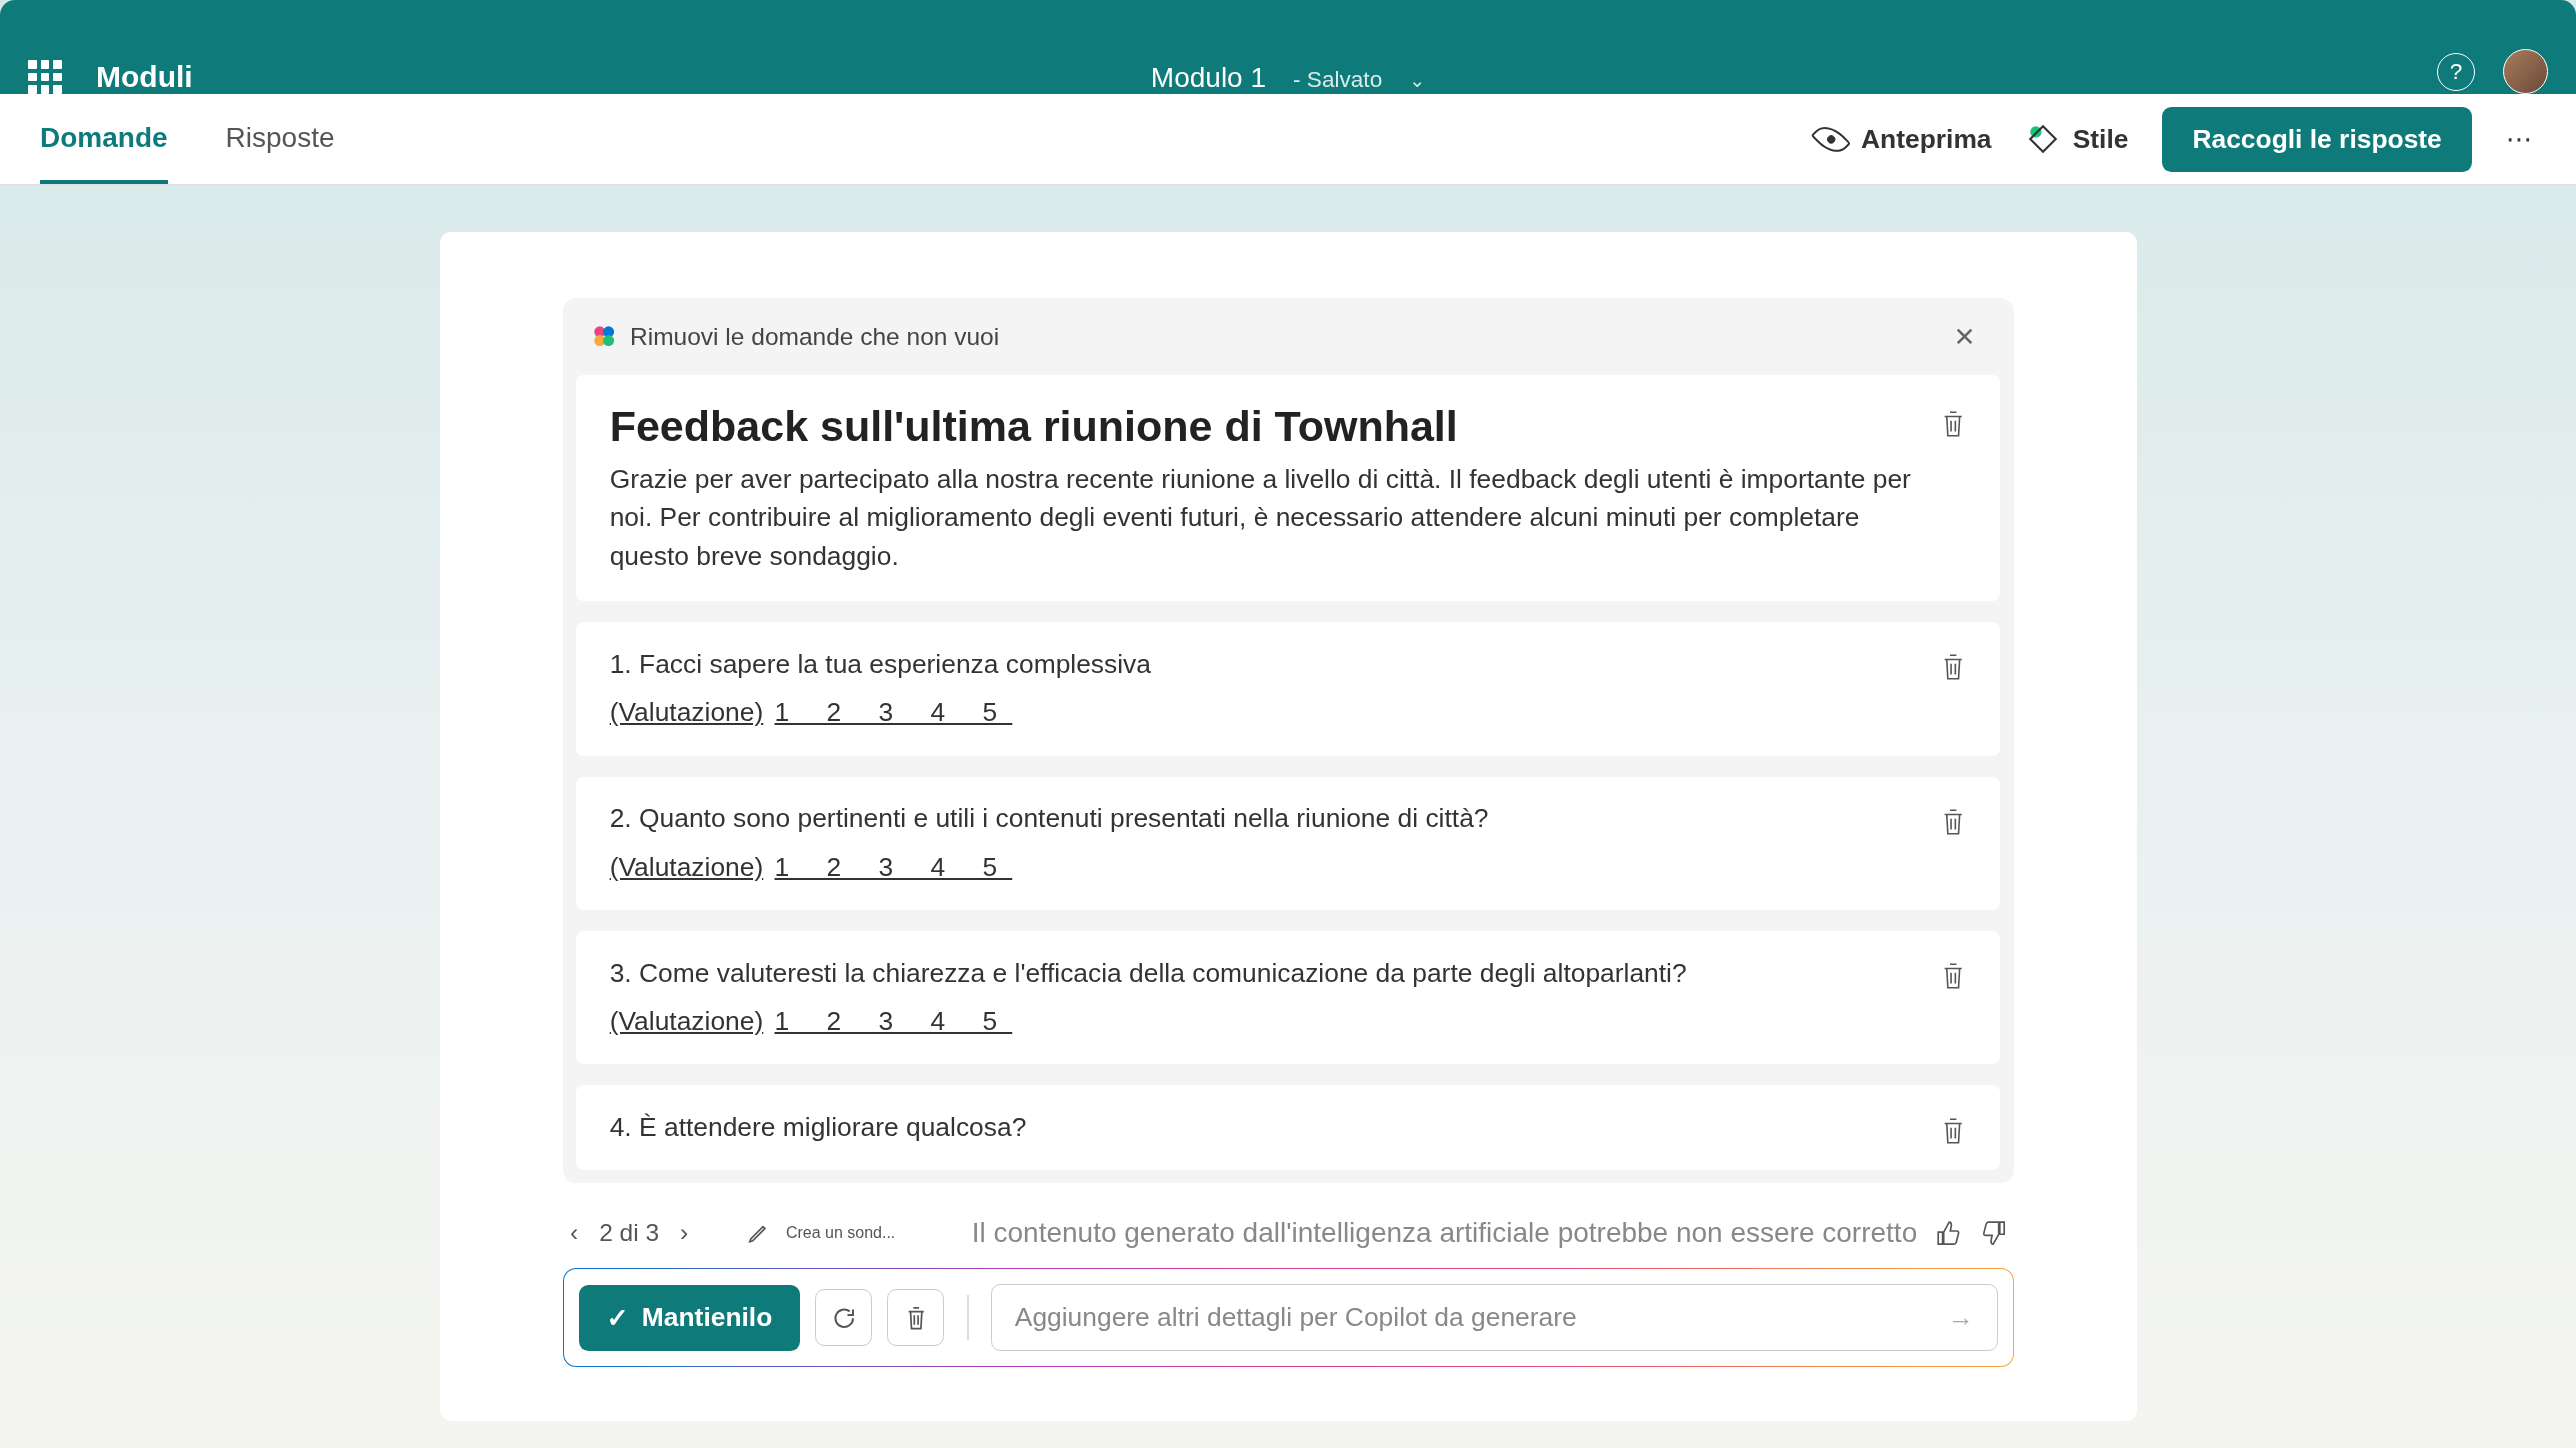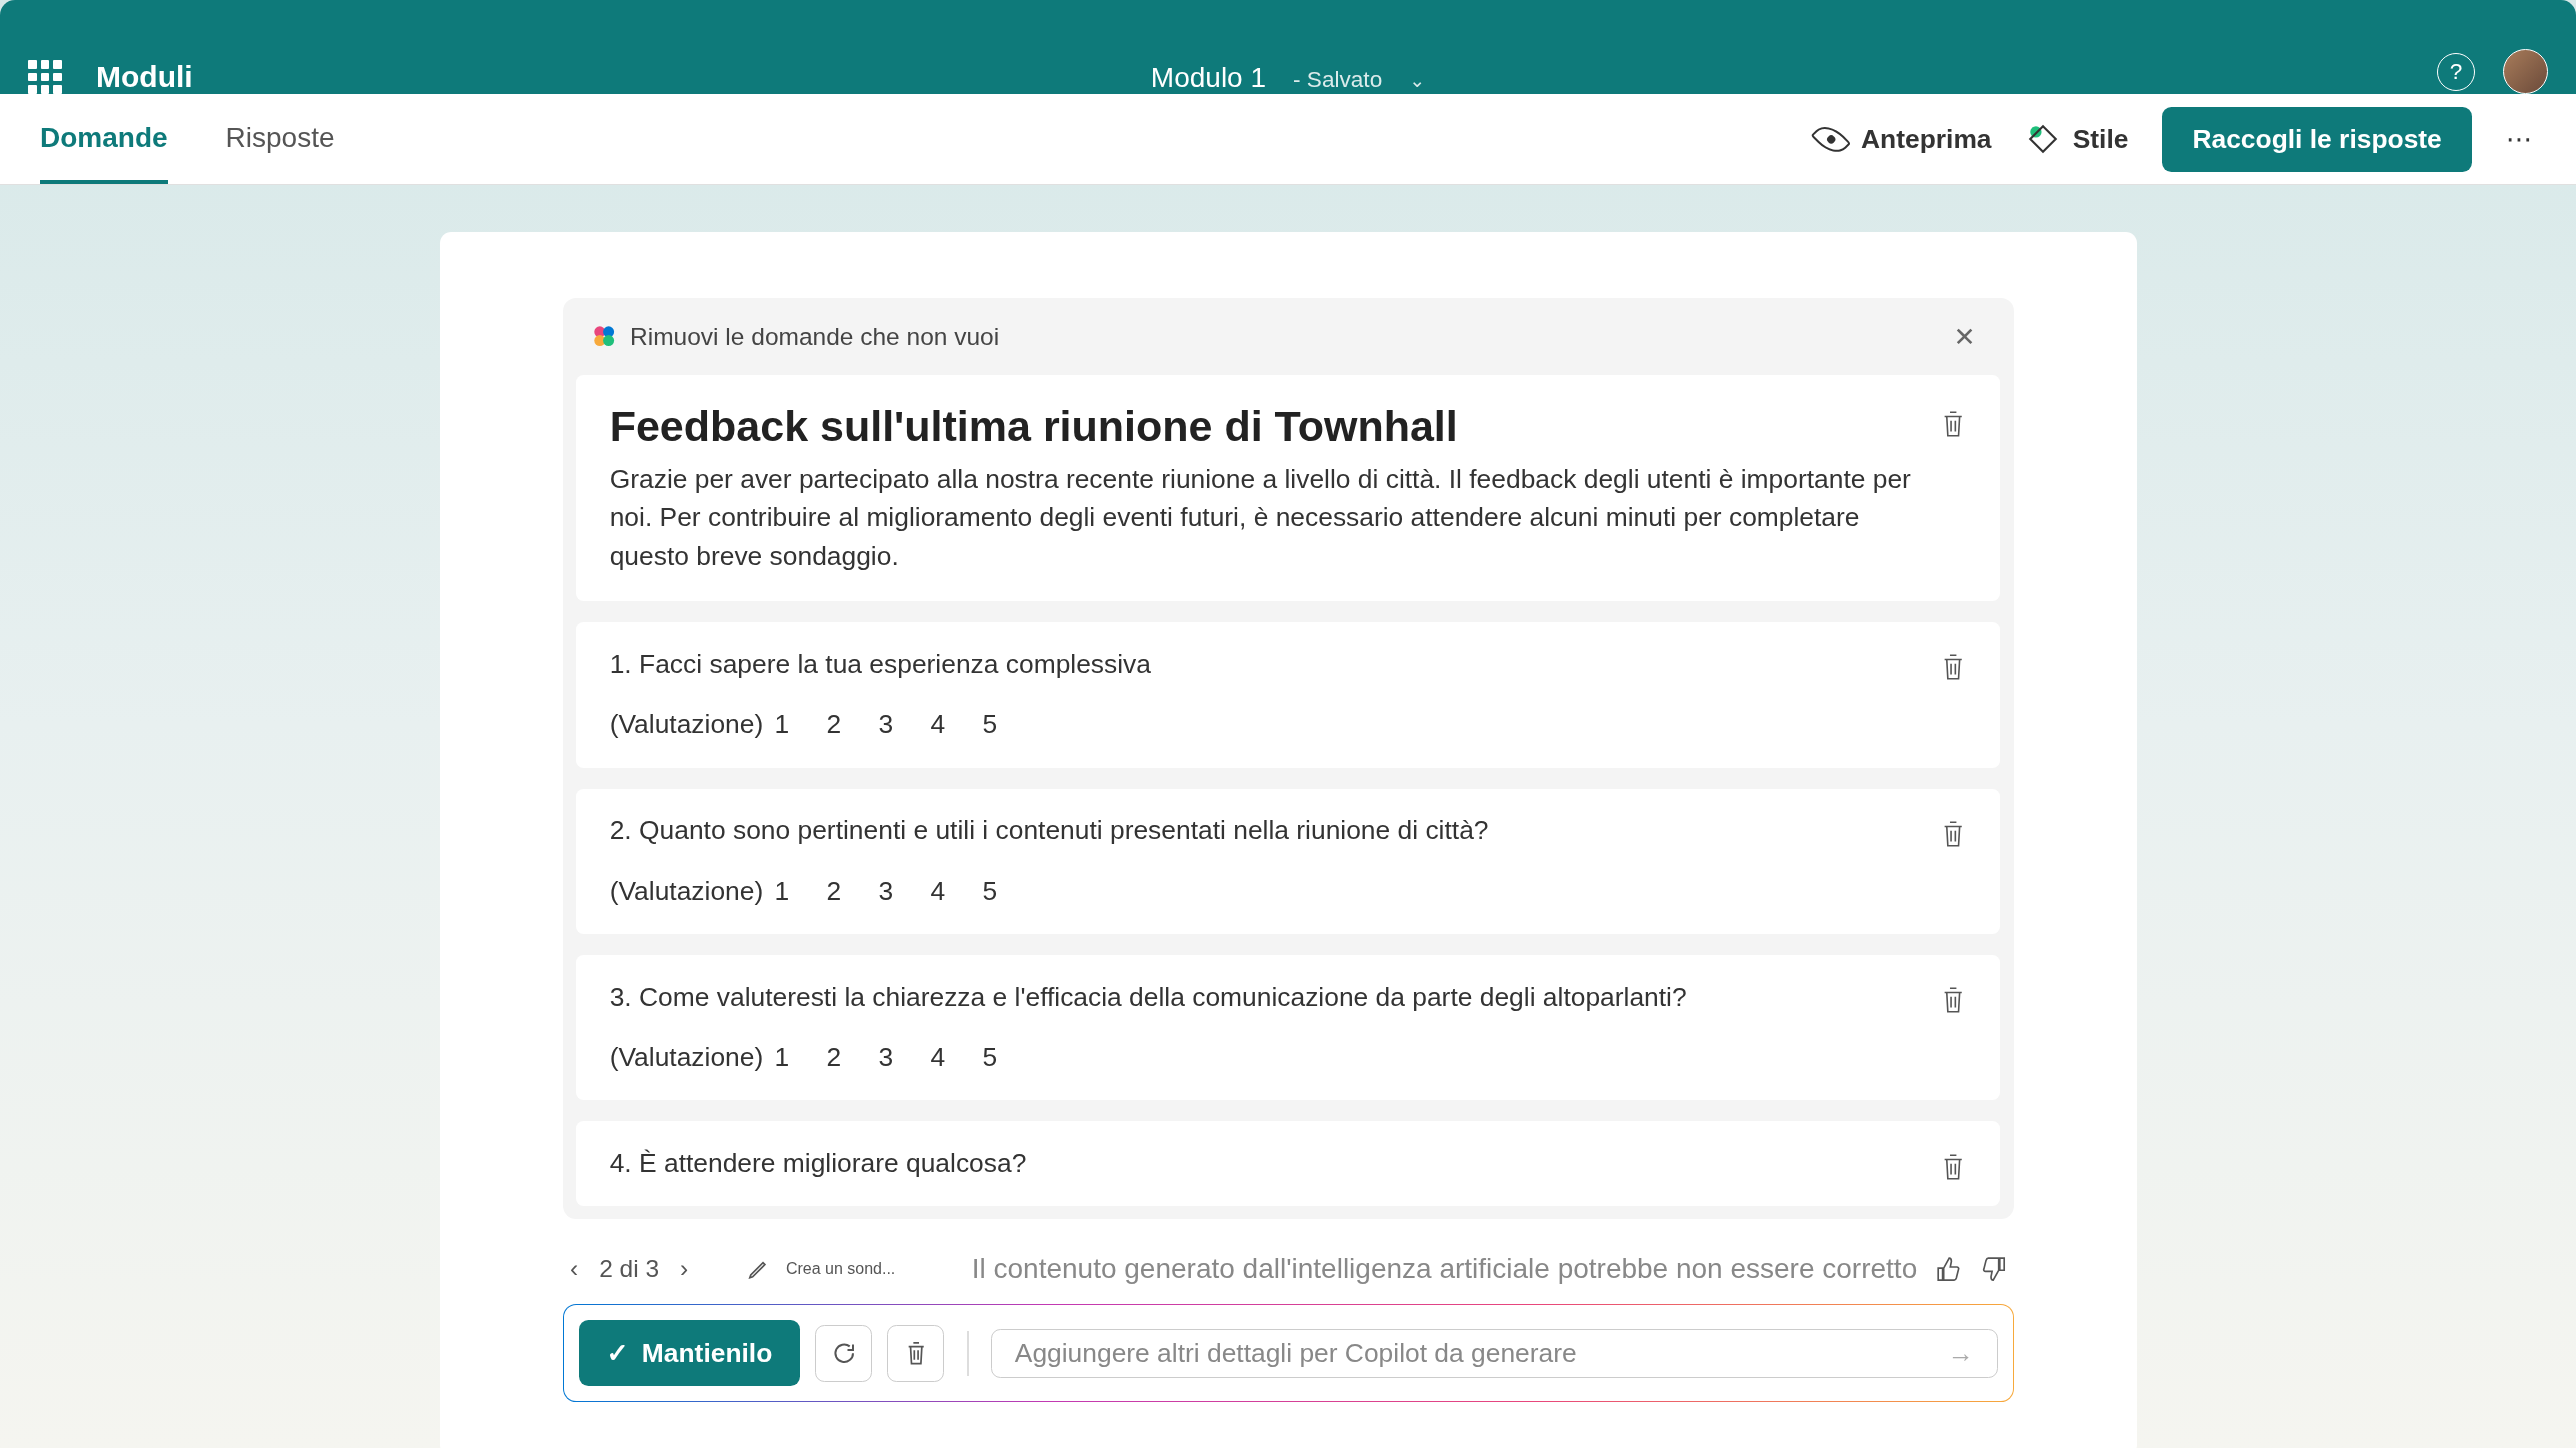--- a/index.html
+++ b/index.html
@@ -35,40 +35,40 @@
 .close-x { font-size: 26.4px; color: #666; cursor: pointer; }
 .title-block { background: white; margin: 0 13.2px; border-radius: 7.5px; padding: 26.4px 34px; display: flex; gap: 19px; align-items: flex-start; }
 .title-content { flex: 1; }
 .form-title { font-size: 43px; font-weight: 600; color: #222; margin-bottom: 9.4px; }
 .form-desc { font-size: 26.4px; color: #333; line-height: 1.45; }
 .trash-icon { width: 26.4px; height: 30px; cursor: pointer; flex-shrink: 0; margin-top: 7.5px; }
 .trash-icon svg { width: 100%; height: 100%; stroke: #555; stroke-width: 1.5; fill: none; }
 .question-block { background: white; margin: 21px 13.2px 0; border-radius: 7.5px; padding: 22.6px 34px; display: flex; gap: 19px; align-items: flex-start; }
 .question-block:last-of-type { margin-bottom: 13.2px; }
 .question-text { font-size: 26.4px; color: #333; flex: 1; line-height: 1.5; }
-.rating-row { margin-top: 21px; }
+.rating-row { margin-top: 9px; text-decoration: underline; }
 .rating-type { color: #333; }
 .rating-nums { letter-spacing: 15px; margin-left: 11.3px; }
 .text-answer { text-decoration: underline; color: #333; }
 .nav-bar { display: flex; align-items: center; justify-content: space-between; margin-top: 34px; padding: 0 7.5px; }
 .nav-left { display: flex; align-items: center; gap: 21px; }
 .nav-arrow { font-size: 24.5px; color: #555; cursor: pointer; }
 .page-ind { font-size: 24.5px; color: #555; }
 .edit-prompt { display: flex; align-items: center; gap: 16px; font-size: 16px; color: #555; cursor: pointer; margin-left: 38px; }
 .pencil-icon { width: 22.6px; height: 22.6px; }
 .ai-disclaimer { font-size: 28px; color: #888; }
 .feedback-icons { display: flex; gap: 17px; margin-left: 19px; }
 .thumb { width: 26.4px; height: 26.4px; cursor: pointer; }
 .action-row { display: flex; align-items: center; gap: 15px; margin-top: 19px; padding: 15px; border: 1.9px solid transparent; border-radius: 13.2px; background: linear-gradient(white, white) padding-box, linear-gradient(90deg, #0078d4, #c239b3, #e8467c, #f7a93b) border-box; }
 .keep-btn { background: #0e7a7a; color: white; padding: 17px 28px; border-radius: 9.4px; font-size: 26.4px; font-weight: 600; display: flex; align-items: center; gap: 13.2px; cursor: pointer; border: none; }
 .check-icon { font-size: 26.4px; }
 .icon-btn { width: 57px; height: 57px; border: 1.9px solid #ccc; border-radius: 9.4px; display: flex; align-items: center; justify-content: center; cursor: pointer; background: white; }
 .icon-btn svg { width: 26.4px; height: 26.4px; stroke: #555; stroke-width: 1.8; fill: none; }
 .divider { width: 1.9px; height: 45px; background: #ddd; margin: 0 7.5px; }
-.copilot-input { flex: 1; height: 49px; border: 1.9px solid #ccc; border-radius: 9.4px; padding: 0 22.6px; font-size: 26.4px; color: #888; display: flex; align-items: center; justify-content: space-between; cursor: text; background: white; }
+.copilot-input { flex: 1; height: 67px; border: 1.9px solid #ccc; border-radius: 9.4px; padding: 0 22.6px; font-size: 26.4px; color: #888; display: flex; align-items: center; justify-content: space-between; cursor: text; background: white; }
 .send-arrow { font-size: 26.4px; color: #aaa; cursor: pointer; }
 </style>
 </head>
 <body>
 
 <div class="header-bar">
   <div class="waffle">
     <span></span>
       <span></span>
       <span></span>

